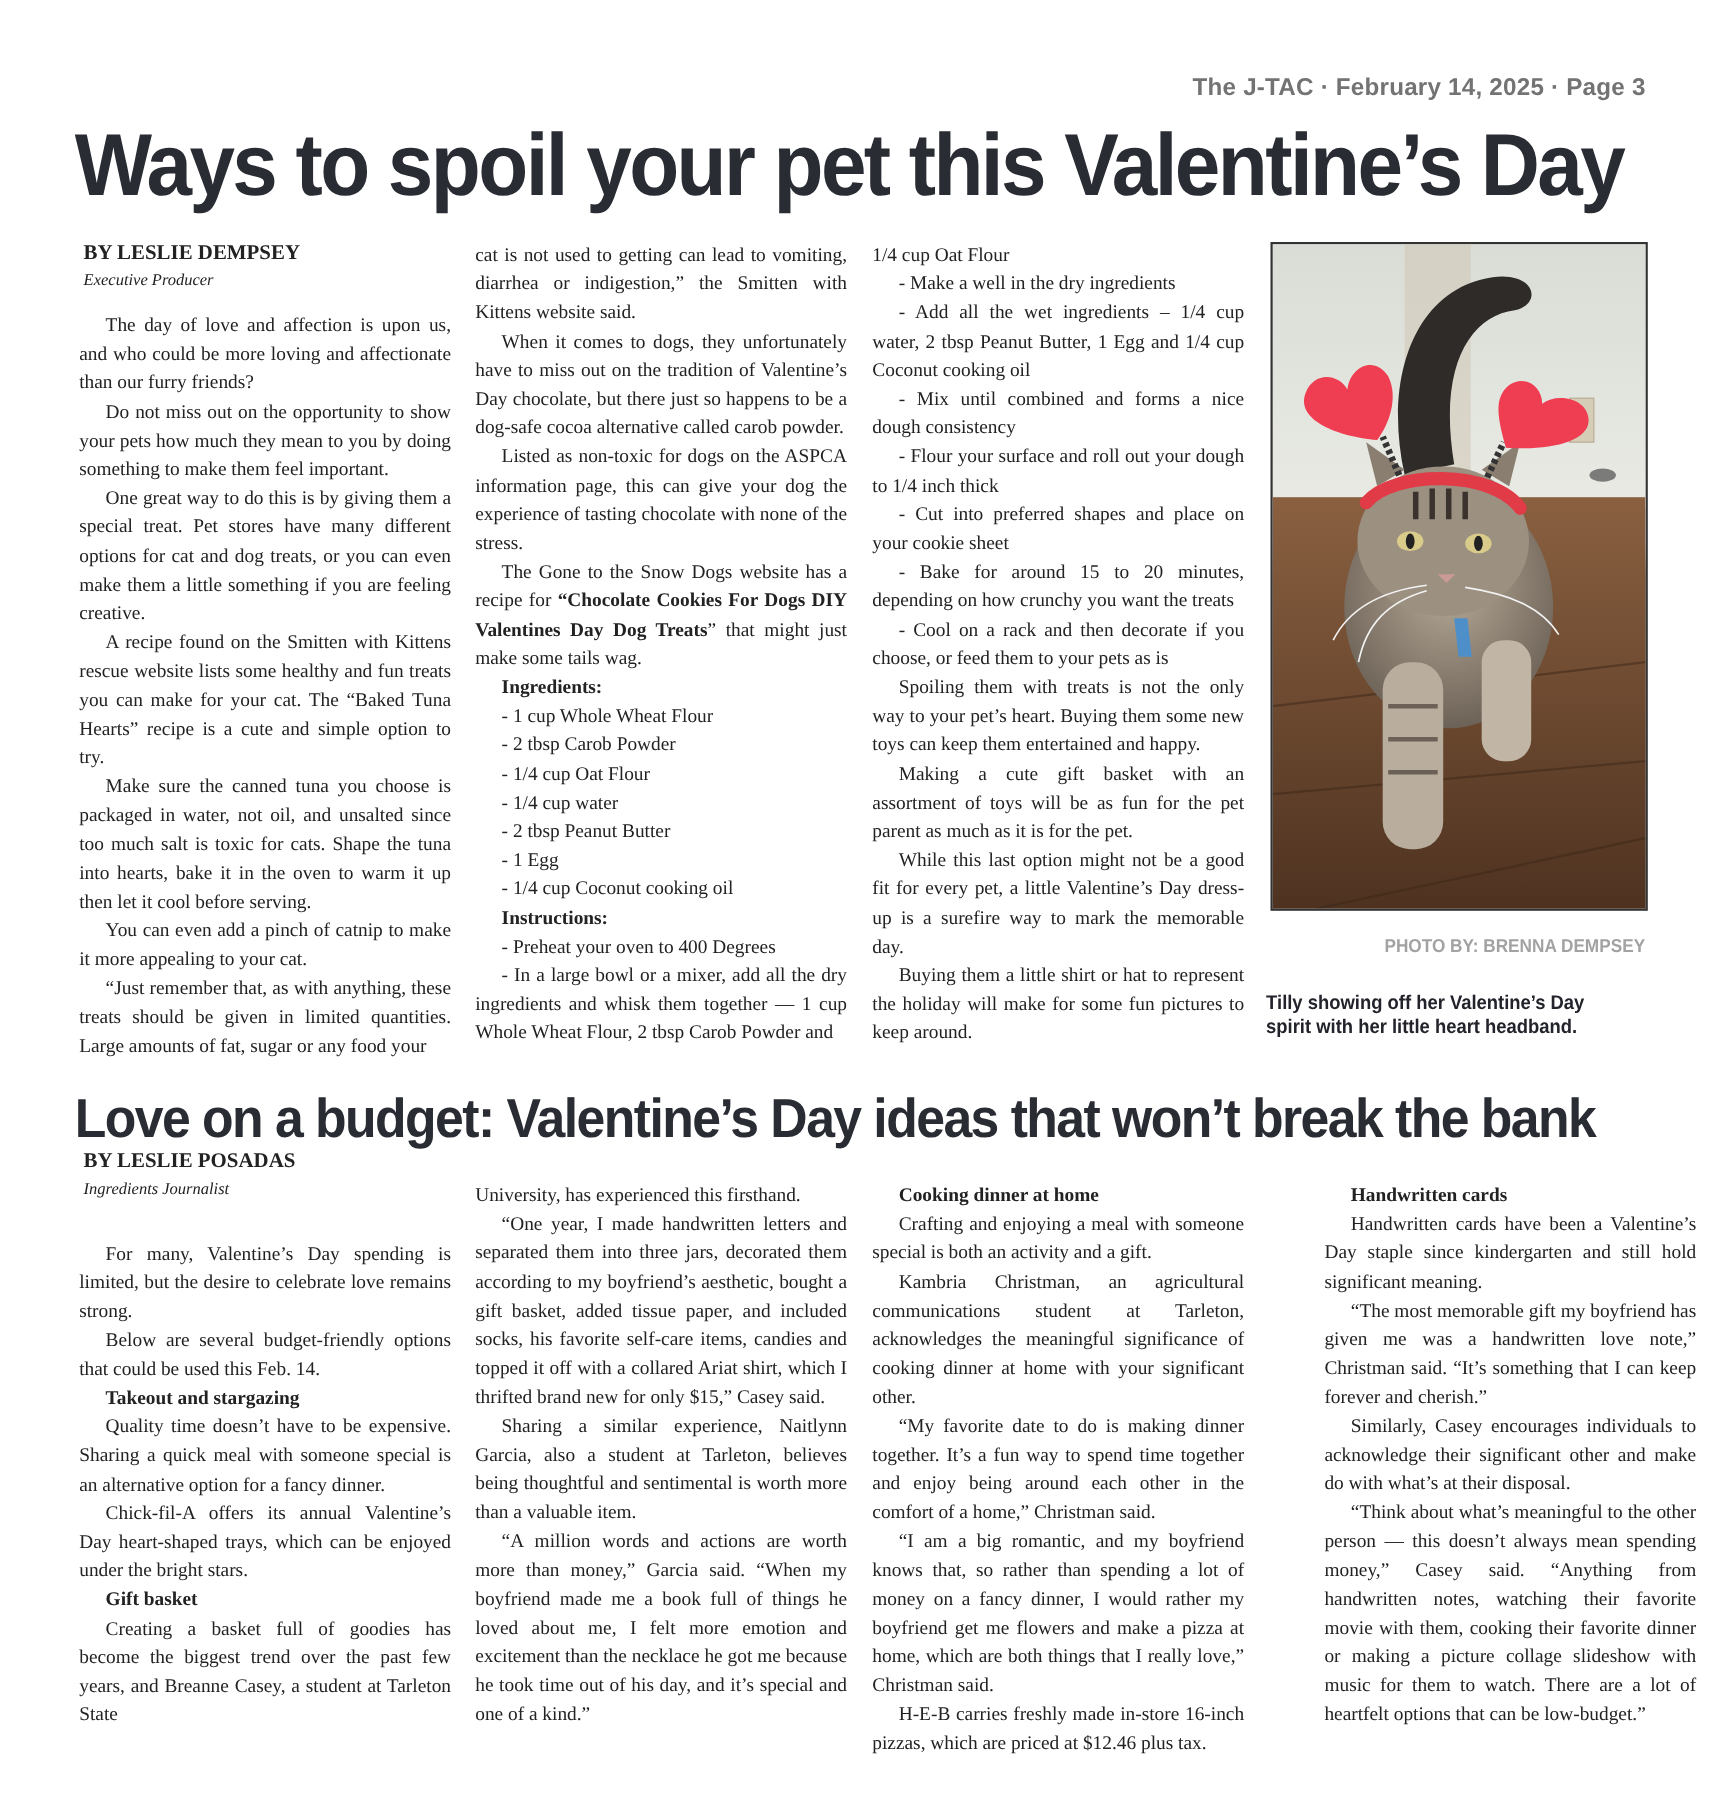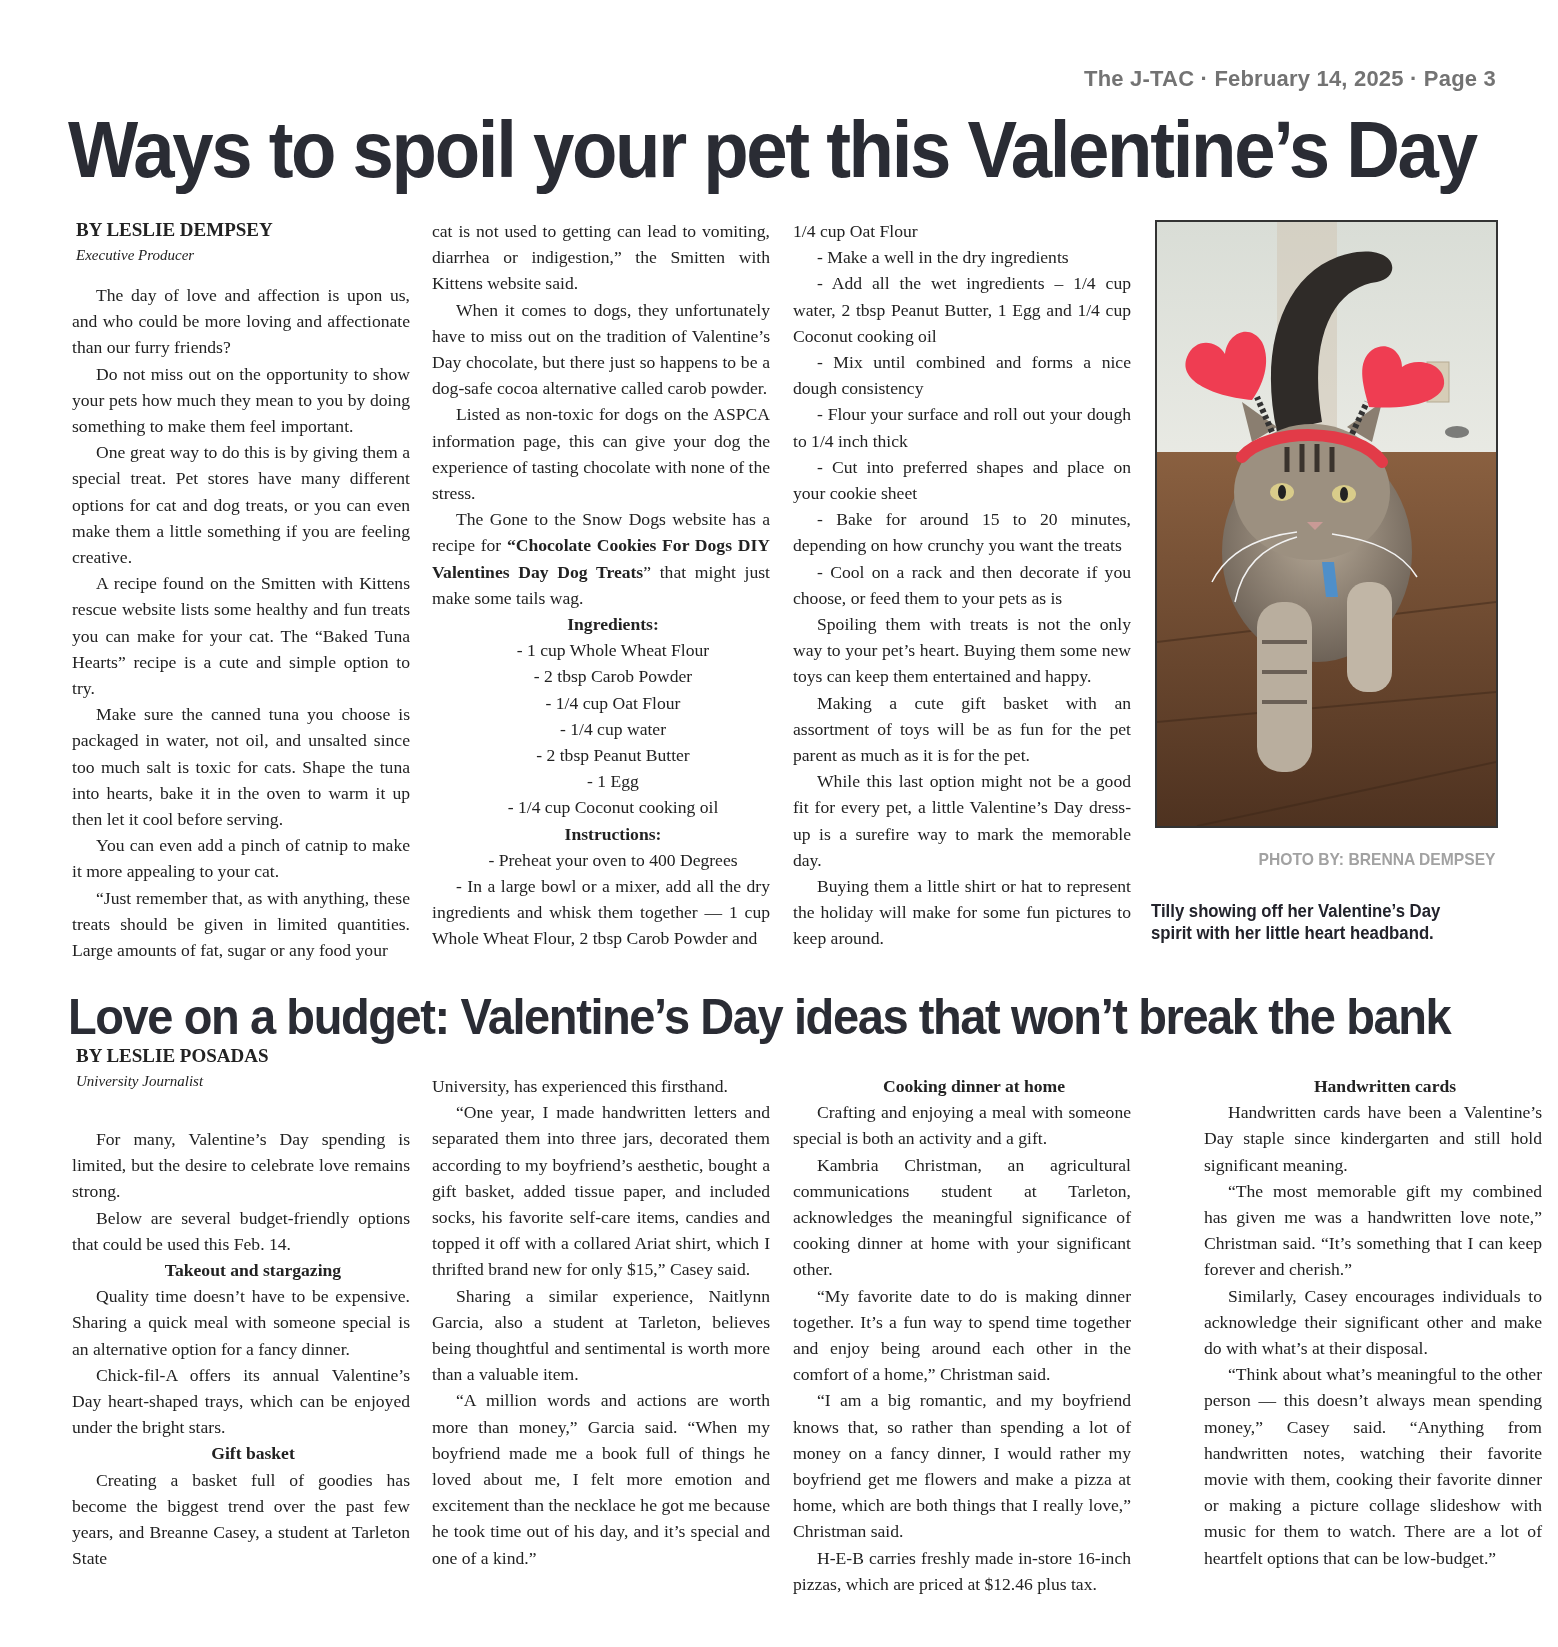--- a/index.html
+++ b/index.html
@@ -5,21 +5,21 @@
   html, body { margin: 0; padding: 0; background: #ffffff; }
   body { width: 1558px; height: 1647px; position: relative; overflow: hidden; color: #222; }
   .folio { position: absolute; top: 66px; right: 62px; font-family: "Liberation Sans", sans-serif; font-weight: bold; font-size: 22px; color: #737373; letter-spacing: 0.2px; text-align: center; }
   .headline { position: absolute; left: 68px; font-family: "Liberation Sans", sans-serif; font-weight: bold; color: #2a2c34; white-space: nowrap; transform-origin: left top; }
   .h1 { top: 104px; font-size: 80px; letter-spacing: -2.5px; transform: scaleX(0.93); }
   .h2 { top: 988px; font-size: 50px; letter-spacing: -1.5px; transform: scaleX(0.94); }
   .col { position: absolute; font-family: "Liberation Serif", serif; font-size: 17.6px; line-height: 26.2px; color: #222; text-align: justify; }
   .col p { margin: 0; text-indent: 24px; }
   .col p.cont { text-indent: 0; }
   .col p.sub { font-weight: bold; }
-  .col p.left { text-align: center; }
+  .col p.left { text-align: left; }
   .byline { font-weight: bold; font-size: 19px; line-height: 24px; text-indent: 0 !important; padding-left: 4px; }
   .role { font-style: italic; font-size: 15px; line-height: 26px; text-indent: 0 !important; padding-left: 4px; margin-bottom: 14px !important; }
   .role.r2 { margin-bottom: 32px !important; }
   .a1c1 { left: 72px; top: 218px; width: 338px; }
   .a1c2 { left: 432px; top: 218px; width: 338px; }
   .a1c3 { left: 793px; top: 218px; width: 338px; }
   .a2c1 { left: 72px; top: 1044px; width: 338px; }
   .a2c2 { left: 432px; top: 1073px; width: 338px; }
   .a2c3 { left: 793px; top: 1073px; width: 338px; }
   .a2c4 { left: 1204px; top: 1073px; width: 338px; }
@@ -131,21 +131,21 @@
   </svg>
 </div>
 
 <div class="credit">PHOTO BY: BRENNA DEMPSEY</div>
 <div class="caption">Tilly showing off her Valentine’s Day spirit with her little heart headband.</div>
 
 <h2 class="headline h2" style="margin:0;">Love on a budget: Valentine’s Day ideas that won’t break the bank</h2>
 
 <div class="col a2c1">
   <p class="byline">BY LESLIE POSADAS</p>
-  <p class="role r2">University Journalist</p>
+  <p class="role r2">Ingredients Journalist</p>
   <p>For many, Valentine’s Day spending is limited, but the desire to celebrate love remains strong.</p>
   <p>Below are several budget-friendly options that could be used this Feb. 14.</p>
   <p class="sub left">Takeout and stargazing</p>
   <p>Quality time doesn’t have to be expensive. Sharing a quick meal with someone special is an alternative option for a fancy dinner.</p>
   <p>Chick-fil-A offers its annual Valentine’s Day heart-shaped trays, which can be enjoyed under the bright stars.</p>
   <p class="sub left">Gift basket</p>
   <p>Creating a basket full of goodies has become the biggest trend over the past few years, and Breanne Casey, a student at Tarleton State</p>
 </div>
 
 <div class="col a2c2">
@@ -160,16 +160,16 @@
   <p>Crafting and enjoying a meal with someone special is both an activity and a gift.</p>
   <p>Kambria Christman, an agricultural communications student at Tarleton, acknowledges the meaningful significance of cooking dinner at home with your significant other.</p>
   <p>“My favorite date to do is making dinner together. It’s a fun way to spend time together and enjoy being around each other in the comfort of a home,” Christman said.</p>
   <p>“I am a big romantic, and my boyfriend knows that, so rather than spending a lot of money on a fancy dinner, I would rather my boyfriend get me flowers and make a pizza at home, which are both things that I really love,” Christman said.</p>
   <p>H-E-B carries freshly made in-store 16-inch pizzas, which are priced at $12.46 plus tax.</p>
 </div>
 
 <div class="col a2c4">
   <p class="sub left">Handwritten cards</p>
   <p>Handwritten cards have been a Valentine’s Day staple since kindergarten and still hold significant meaning.</p>
-  <p>“The most memorable gift my combined has given me was a handwritten love note,” Christman said. “It’s something that I can keep forever and cherish.”</p>
+  <p>“The most memorable gift my boyfriend has given me was a handwritten love note,” Christman said. “It’s something that I can keep forever and cherish.”</p>
   <p>Similarly, Casey encourages individuals to acknowledge their significant other and make do with what’s at their disposal.</p>
   <p>“Think about what’s meaningful to the other person — this doesn’t always mean spending money,” Casey said. “Anything from handwritten notes, watching their favorite movie with them, cooking their favorite dinner or making a picture collage slideshow with music for them to watch. There are a lot of heartfelt options that can be low-budget.”</p>
 </div>
 
 </body></html>

